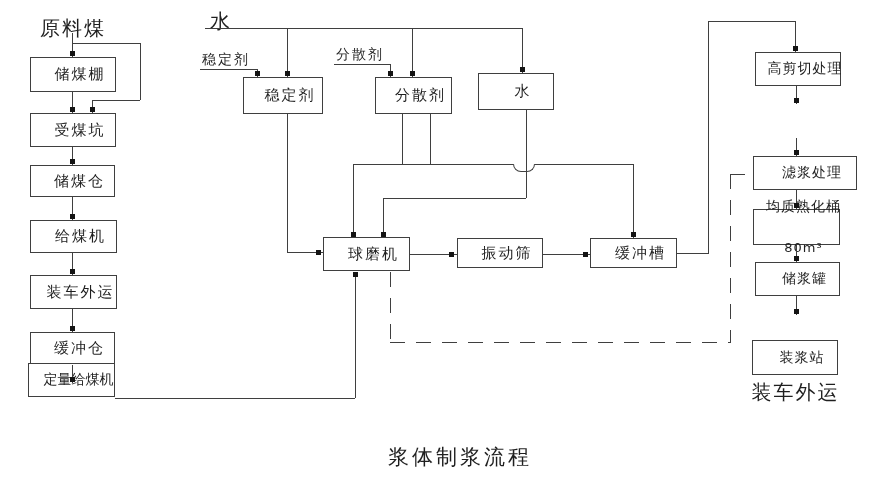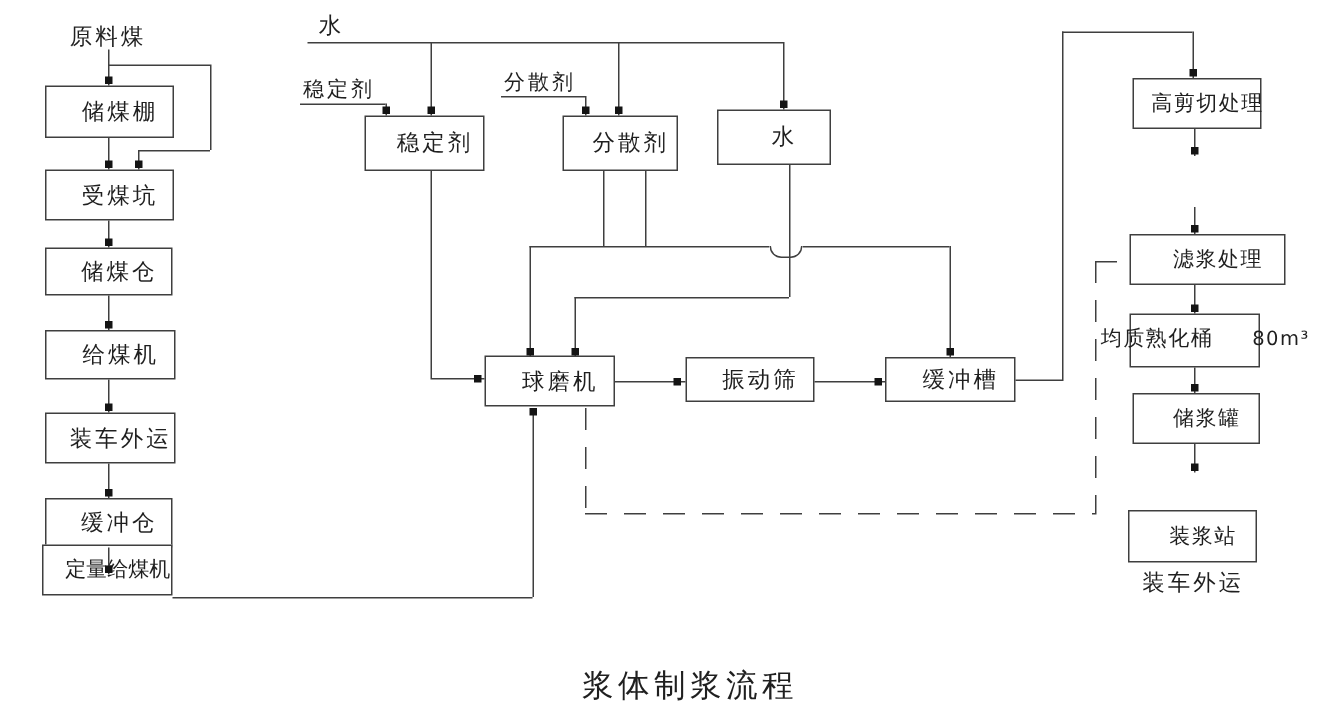--- a/index.html
+++ b/index.html
@@ -8,34 +8,34 @@
     font-family:"DejaVu Sans","Liberation Sans",sans-serif;color:#1f1f1f;
   }
   .box{
     position:absolute;box-sizing:border-box;border:1px solid #3f3f3f;background:#ffffff;
     display:flex;align-items:center;justify-content:center;
     font-size:15px;letter-spacing:2px;white-space:nowrap;color:#1f1f1f;
     padding-left:14px;
   }
   .box.small{font-size:14px;letter-spacing:1px;}
   .lbl{
-    position:absolute;font-size:15px;letter-spacing:2px;white-space:nowrap;
+    position:absolute;font-size:20px;letter-spacing:2px;white-space:nowrap;
     text-align:center;color:#1f1f1f;
   }
   .hl{position:absolute;height:1px;background:#3f3f3f;}
   .vl{position:absolute;width:1px;background:#3f3f3f;}
   .hd{position:absolute;height:1px;background:repeating-linear-gradient(to right,#3f3f3f 0 15px,transparent 15px 26px);}
   .vd{position:absolute;width:1px;background:repeating-linear-gradient(to bottom,#3f3f3f 0 15px,transparent 15px 26px);}
   .arr{position:absolute;width:5px;height:5px;background:#141414;}
   .arc{
     position:absolute;box-sizing:border-box;width:22px;height:8px;
     border:1px solid #3f3f3f;border-top:none;
     border-radius:0 0 11px 11px;background:transparent;
   }
-  .stack{display:flex;flex-direction:row;align-items:center;line-height:1.1;gap:26px;}
+  .stack{display:flex;flex-direction:column;align-items:center;line-height:1.1;gap:26px;}
   .stack .l2{font-size:13px;letter-spacing:1px;}
   .title{
     position:absolute;font-size:21px;letter-spacing:3px;text-align:center;color:#1f1f1f;
   }
 </style>
 </head>
 <body>
 
 <div class="canvas">
 

